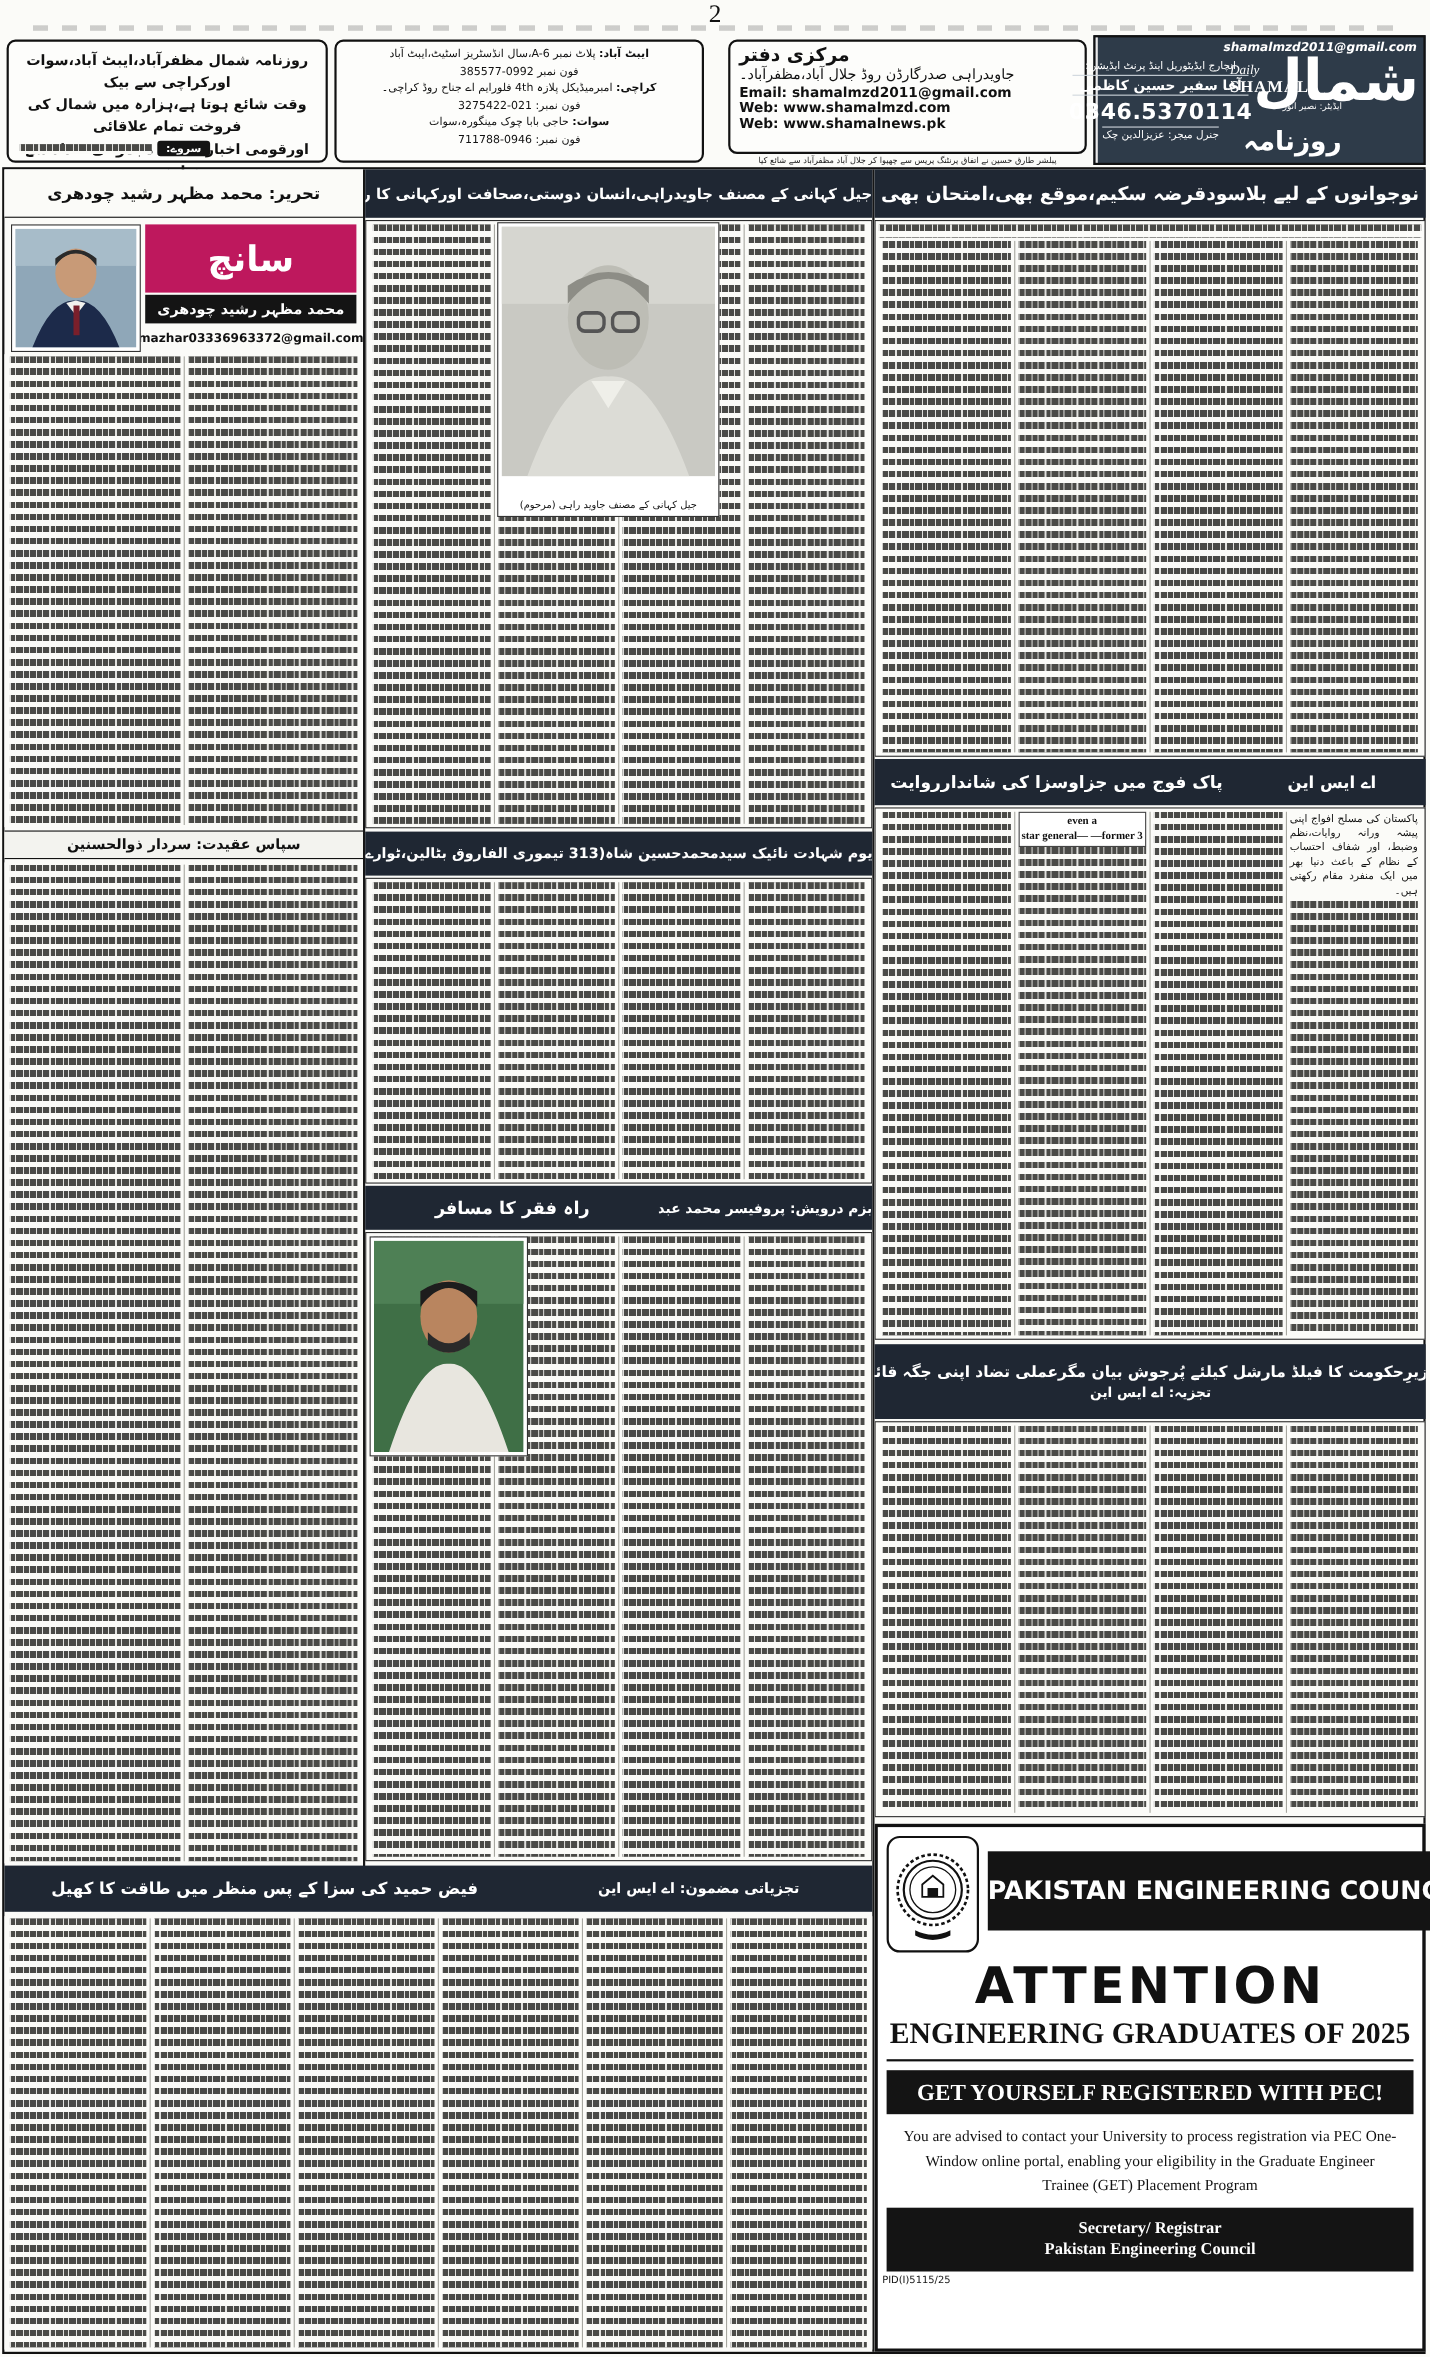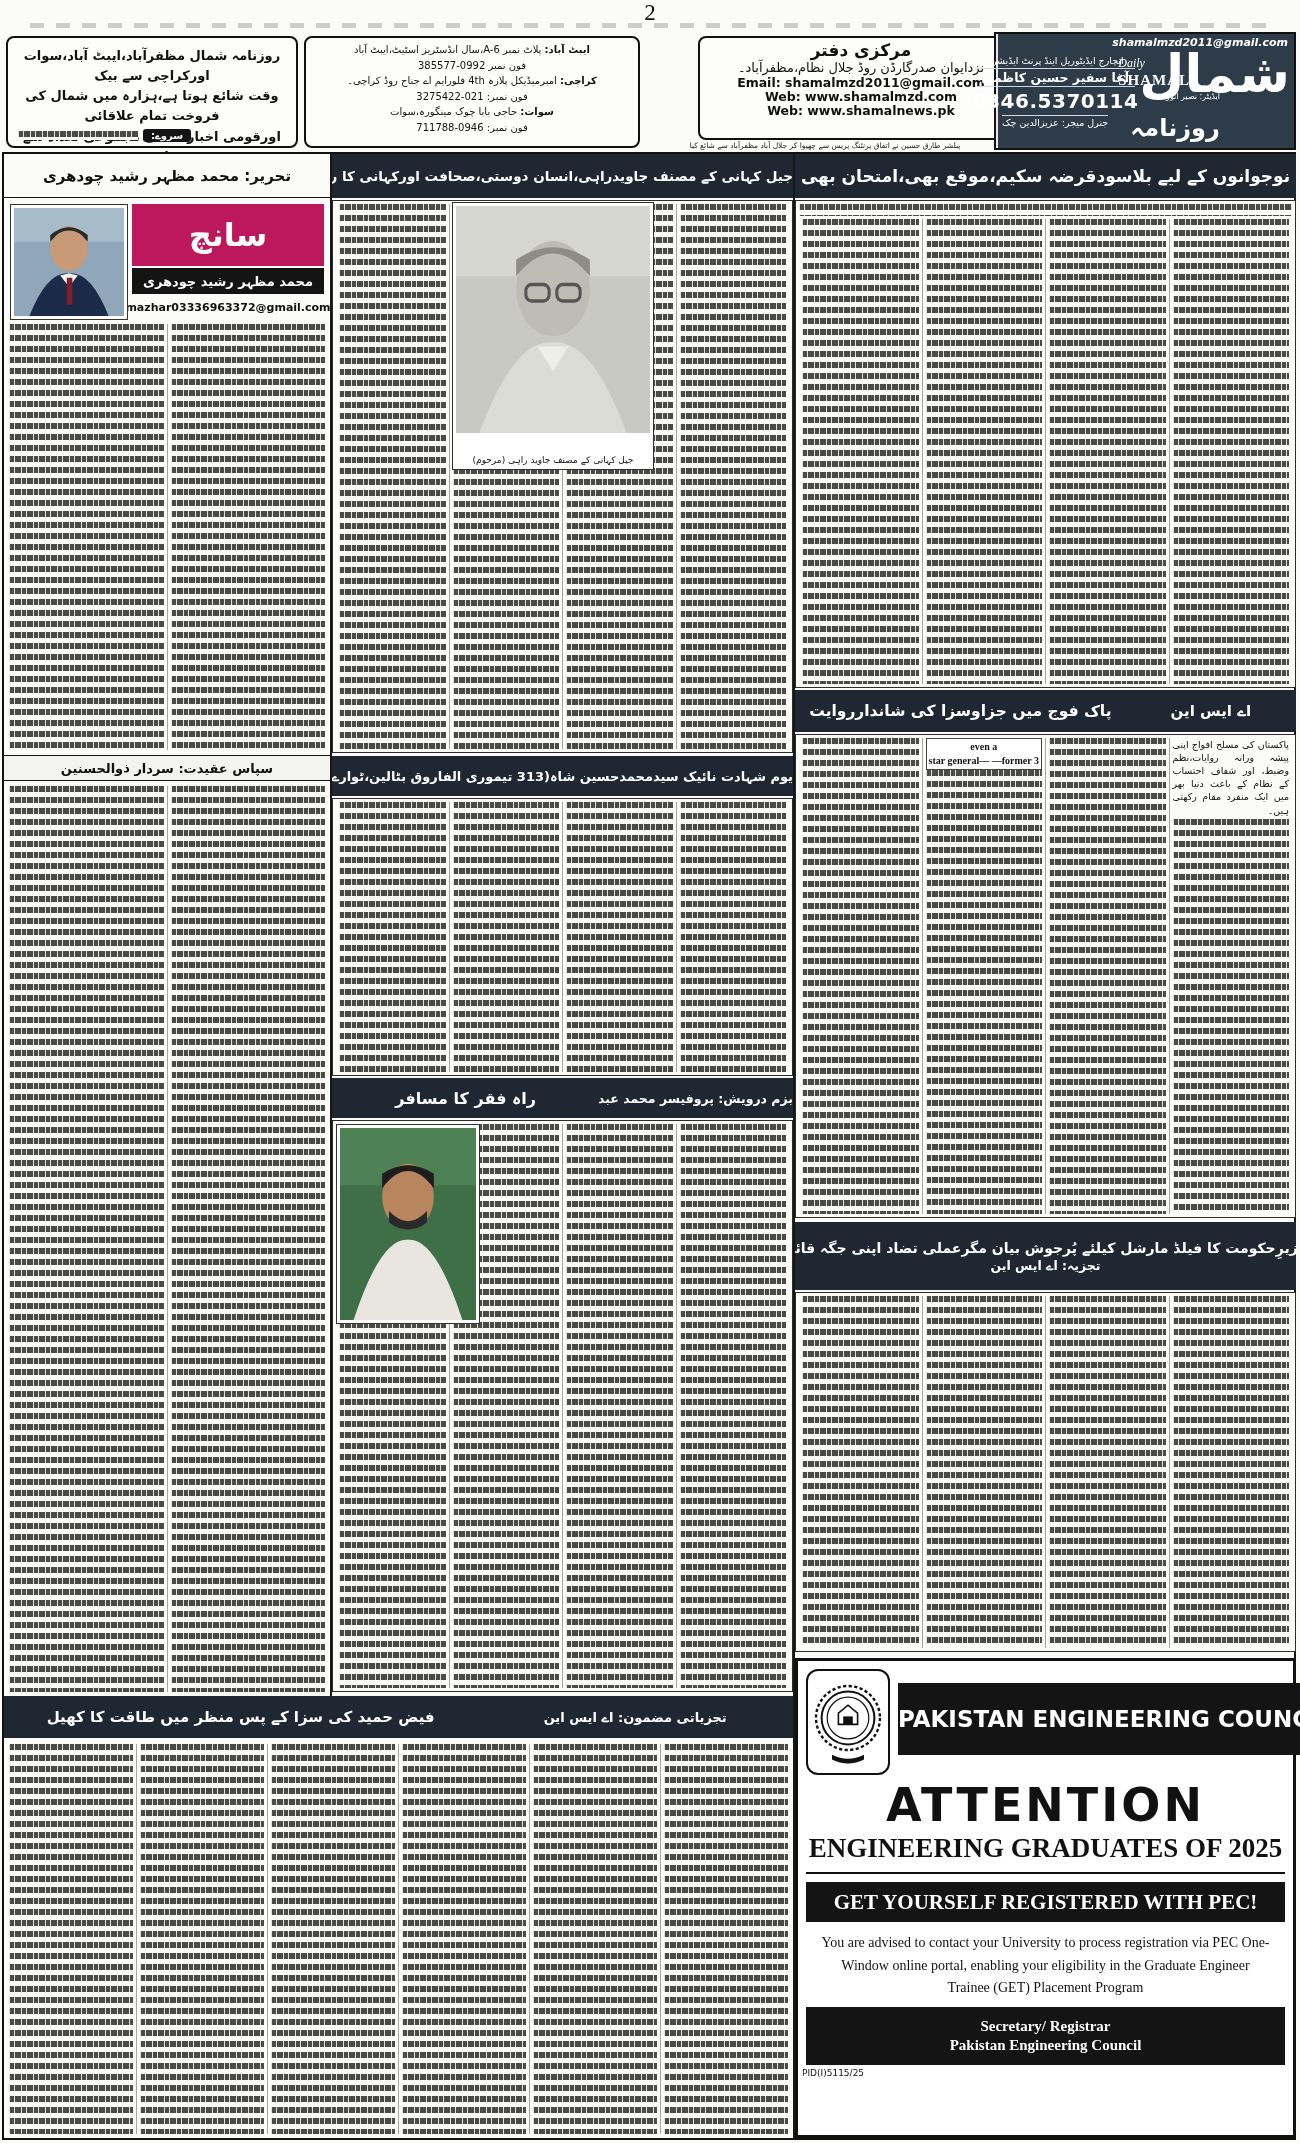--- a/index.html
+++ b/index.html
@@ -72,23 +72,23 @@
       <span>پلاٹ نمبر A-6،سال انڈسٹریز اسٹیٹ،ایبٹ آباد</span></div>
     <div>فون نمبر 0992-385577</div>
     <div><span class="b">کراچی:</span>
       <span>امبرمیڈیکل پلازہ 4th فلورایم اے جناح روڈ کراچی۔</span></div>
     <div>فون نمبر: 021-3275422</div>
     <div><span class="b">سوات:</span>
       <span>حاجی بابا چوک مینگورہ،سوات</span></div>
     <div>فون نمبر: 0946-711788</div>
   </div>
 
-  <div class="abs obox ur" style="left:662px;top:36px;width:326px;height:104px;padding:2px 8px;text-align:center;margin-left:36px;">
+  <div class="abs obox ur" style="left:662px;top:36px;width:326px;height:104px;padding:2px 8px;text-align:left;">
     <div class="b" style="font-size:17px;">مرکزی دفتر</div>
-    <div style="font-size:13px;">نزدایوان صدرگارڈن روڈ جلال نظام،مظفرآباد۔</div>
+    <div style="font-size:13px;">جاویدراہی صدرگارڈن روڈ جلال آباد،مظفرآباد۔</div>
     <div class="b" style="font-size:12.5px;direction:ltr;">Email: shamalmzd2011@gmail.com</div>
     <div class="b" style="font-size:12.5px;direction:ltr;line-height:1.15;">Web: www.shamalmzd.com</div>
     <div class="b" style="font-size:12.5px;direction:ltr;line-height:1.15;">Web: www.shamalnews.pk</div>
   </div>
   <div class="abs ur" style="left:662px;top:141px;width:326px;font-size:7.5px;text-align:center;color:#222;">پبلشر طارق حسین نے اتفاق پرنٹنگ پریس سے چھپوا کر جلال آباد مظفرآباد سے شائع کیا</div>
 
   <div id="logo-box" class="abs" style="left:994px;top:32px;width:302px;height:118px;">
     <div class="edit-col ur">
       <div style="font-size:9.5px;white-space:nowrap;">انچارج ایڈیٹوریل اینڈ پرنٹ ایڈیشن:</div>
       <div class="b" style="font-size:12.5px;border-top:1px solid #cfd6dd;border-bottom:1px solid #cfd6dd;padding:1px 6px;white-space:nowrap;">آغا سفیر حسین کاظمی</div>

